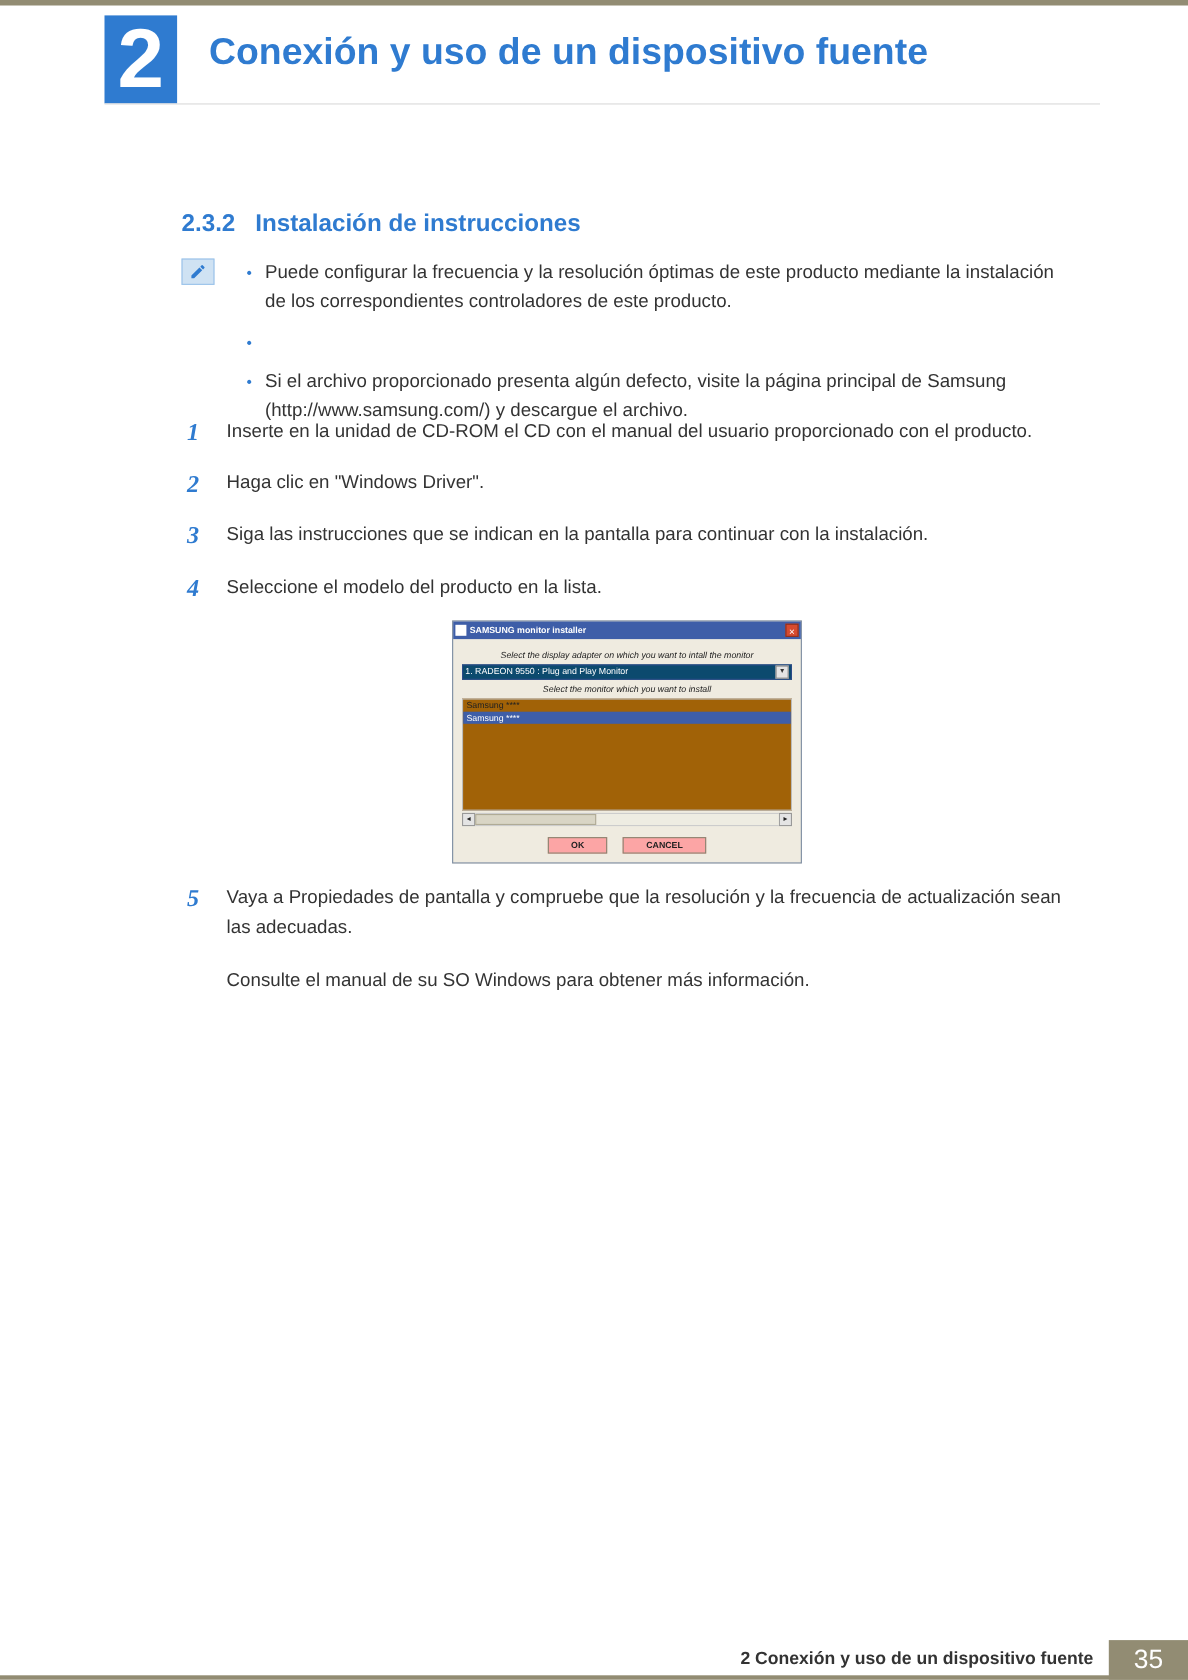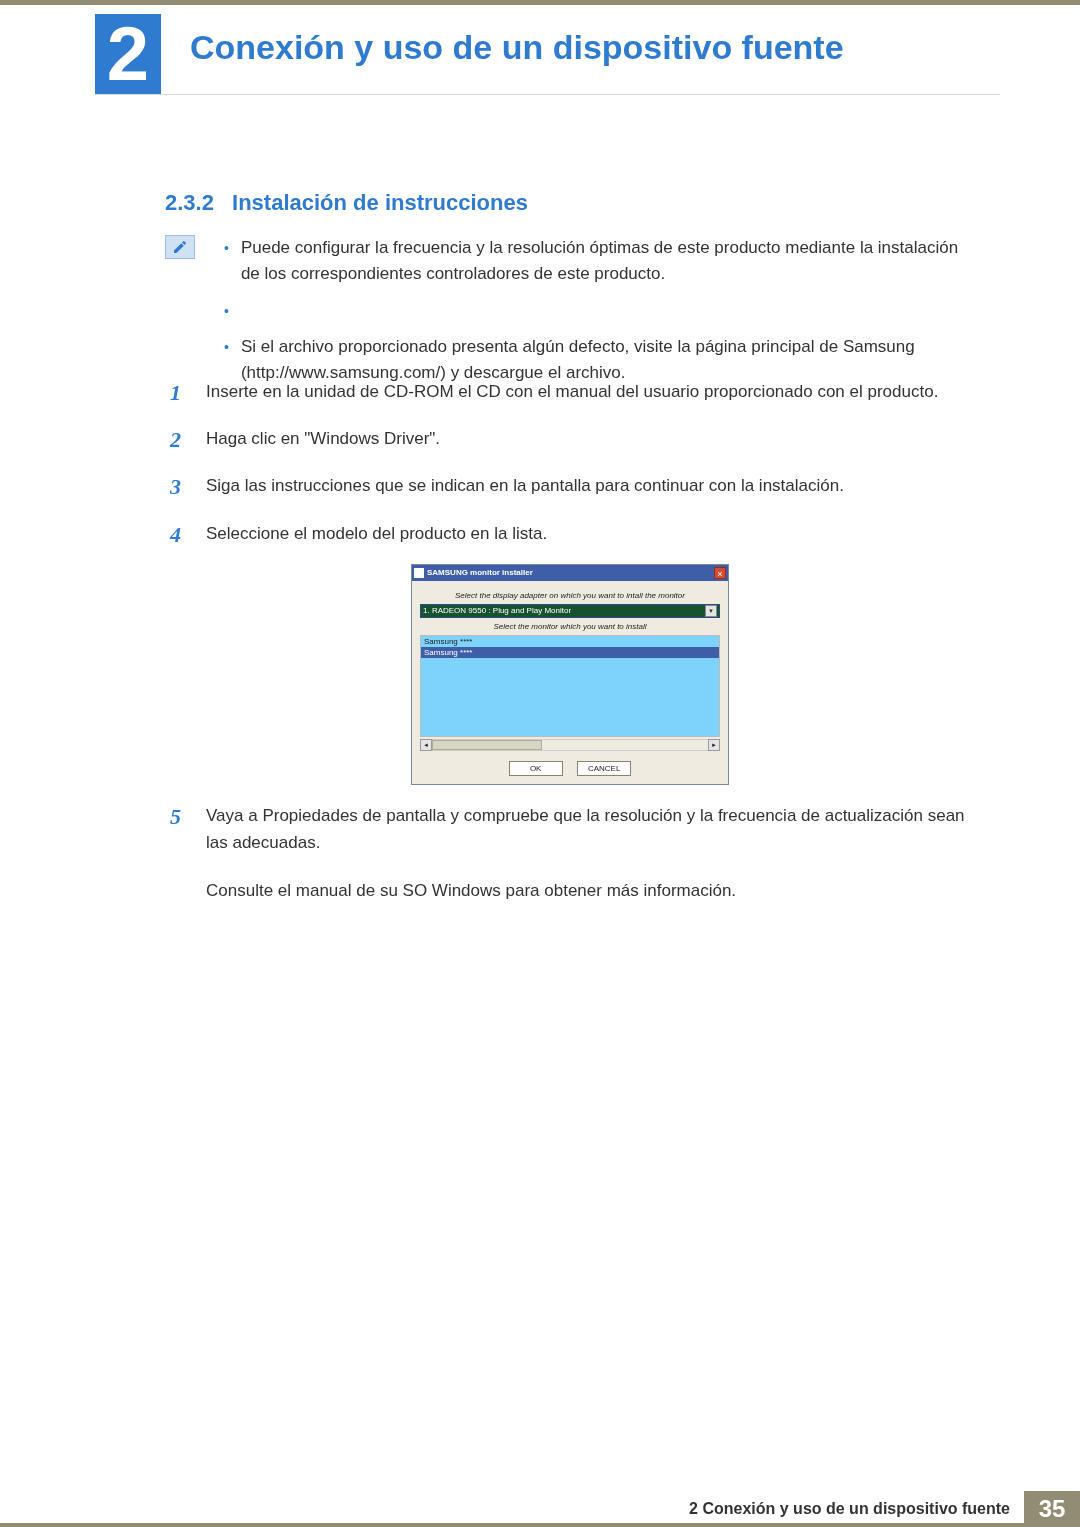--- a/index.html
+++ b/index.html
@@ -45,43 +45,43 @@
     width: 318px; background: #efebe0; border: 1px solid #7a8aa0;
     font-size: 8px; font-family: Tahoma, Arial, sans-serif; color: #222;
   }
   .inst-titlebar { background: #3e5ea8; color: #fff; display: flex; align-items: center; height: 16px; padding: 0 2px; }
   .inst-titlebar .ticon { width: 10px; height: 10px; background: #fff; margin-right: 3px; display:inline-block; }
   .inst-titlebar .ttxt { flex: 1; font-size: 8px; font-weight: bold; }
   .inst-titlebar .close { width: 12px; height: 12px; background: #d74b2f; color: #fff; text-align: center; line-height: 12px; font-size: 9px; border: 1px solid #8a2f1f; }
   .inst-body { padding: 6px 8px 8px 8px; }
   .inst-label { text-align: center; margin: 4px 0; font-style: italic; }
   .inst-combo {
-    background: #14532d; color: #fff; border: 1px solid #2b4a88;
+    background: #0c4a6e; color: #fff; border: 1px solid #2b4a88;
     display: flex; align-items: center; height: 14px; padding: 0 2px; margin-bottom: 4px;
   }
   .inst-combo .ctxt { flex: 1; }
   .inst-combo .carrow { width: 12px; height: 12px; background: #e4e4e4; border: 1px solid #888; color:#333; text-align:center; line-height:10px; font-size:7px; }
-  .inst-listbox { background: #7dd3fc; border: 1px solid #bbb; height: 102px; overflow: hidden; }
+  .inst-listbox { background: #a16207; border: 1px solid #bbb; height: 102px; overflow: hidden; }
   .inst-listbox .li { padding: 1px 3px; }
   .inst-listbox .li.sel { background: #3e5ea8; color: #fff; }
   .inst-hscroll { display: flex; height: 12px; margin-top: 2px; }
   .inst-hscroll .arrow { width: 12px; background: #e4e4e4; border: 1px solid #999; text-align:center; line-height:10px; font-size:7px; }
   .inst-hscroll .track { flex: 1; background: #eeece2; border-top:1px solid #ccc; border-bottom:1px solid #ccc; position: relative; }
   .inst-hscroll .thumb { position:absolute; left:0; top:0; bottom:0; width:40%; background:#d9d5c5; border:1px solid #b0ab96; }
   .inst-buttons { text-align: center; margin-top: 10px; }
   .inst-buttons .btn {
-    display: inline-block; min-width: 54px; padding: 2px 10px;
-    background: #ffffff; border: 1px solid #8a8470; margin: 0 6px; font-size: 8px;
+    display: inline-block; min-width: 54px; padding: 2px 20px;
+    background: #fca5a5; border: 1px solid #8a8470; margin: 0 6px; font-size: 8px; font-weight: bold;
   }
   .footer {
     position: absolute; bottom: 0; left: 0; right: 0; height: 36px;
     display: flex; justify-content: flex-end; align-items: stretch;
   }
   .footer .label { display: flex; align-items: center; padding: 0 14px; font-size: 16px; color: #333; font-weight: bold; }
-  .footer .pagebox { width: 56px; background: #928c73; color: #fff; display: flex; align-items: center; justify-content: center; font-size: 24px; font-weight: bold; }
+  .footer .pagebox { width: 72px; background: #928c73; color: #fff; display: flex; align-items: center; justify-content: center; font-size: 24px; font-weight: normal; }
 </style>
 </head>
 <body>
 
 <div class="top-border"></div>
 
 <div class="chapter-badge">2</div>
 <div class="chapter-title">Conexión y uso de un dispositivo fuente</div>
 <div class="title-underline"></div>
 

